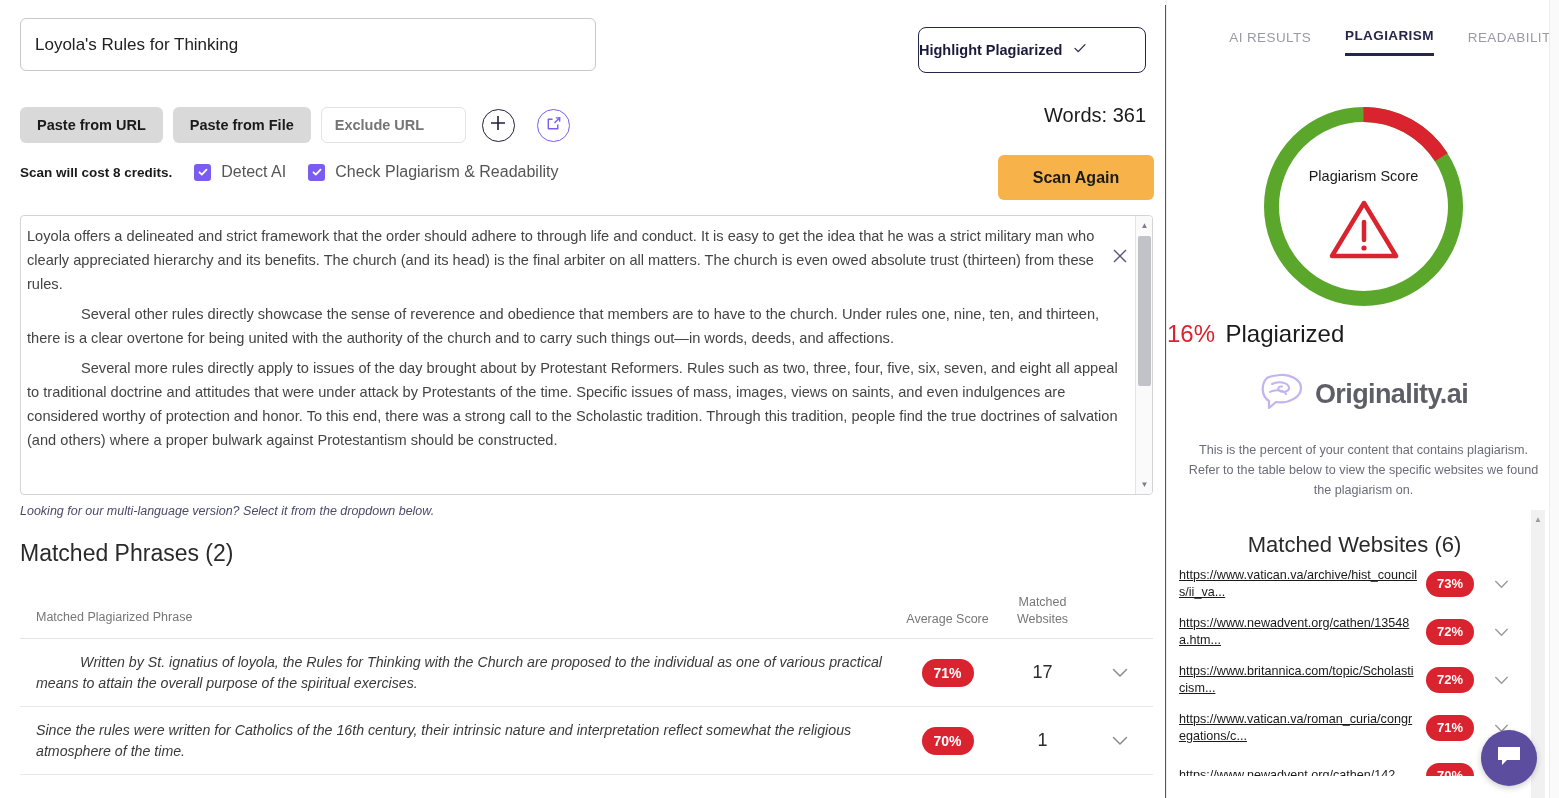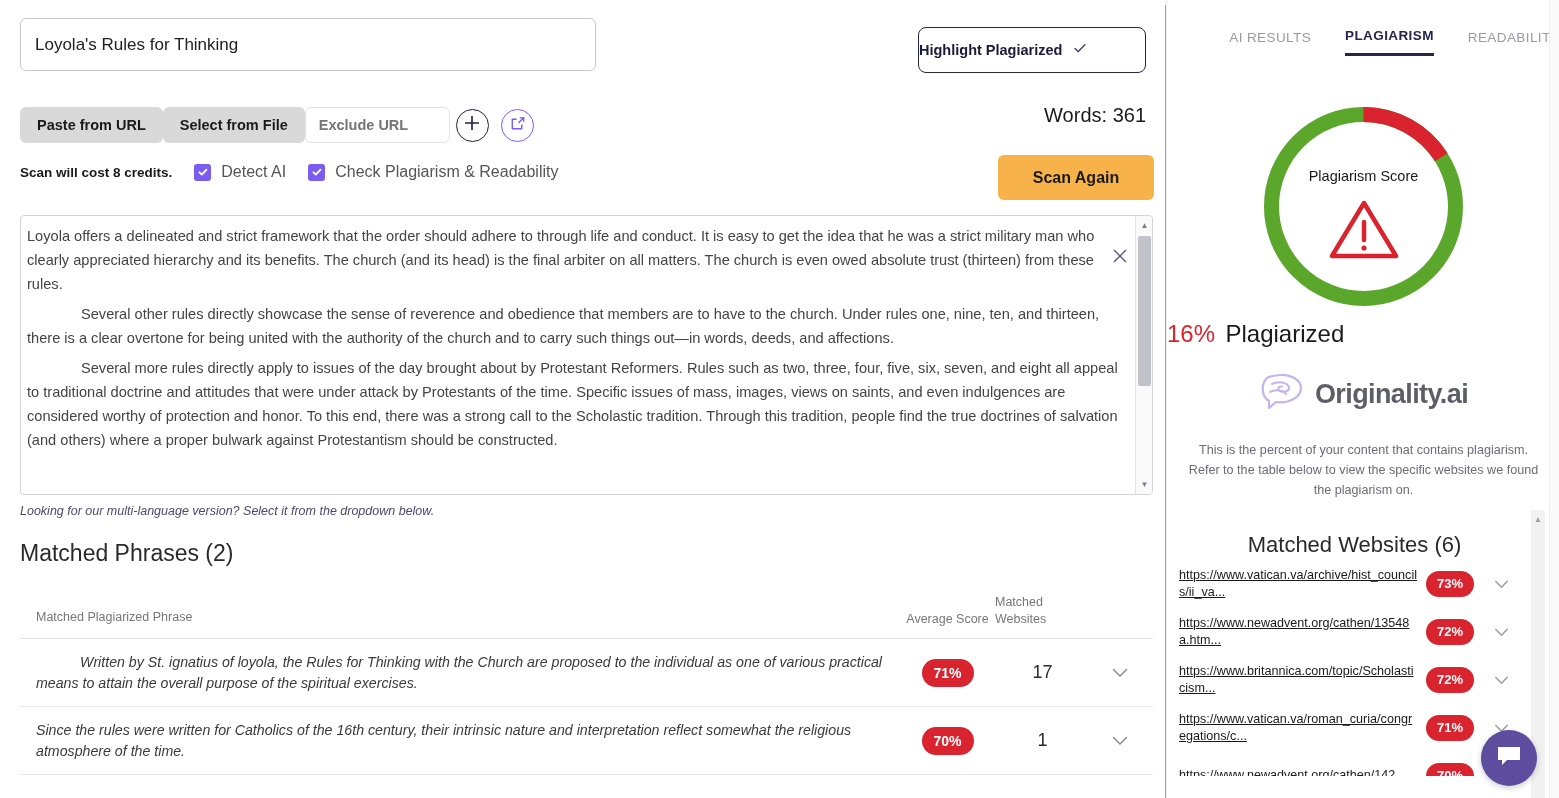--- a/index.html
+++ b/index.html
@@ -3,33 +3,33 @@
 <meta charset="utf-8">
 <style>
   * { box-sizing: border-box; margin: 0; padding: 0; }
   html, body {
     width: 1559px; height: 798px;
     background: #ffffff;
     font-family: "Liberation Sans", sans-serif;
     overflow: hidden;
     color: #333;
   }
-  .page { position: relative; width: 1559px; height: 798px; background:#84cc16; }
+  .page { position: relative; width: 1559px; height: 798px; background:#0f766e; }
 
   
   .left { position:absolute; left:0; top:0; width:1165px; height:798px; background:#fff; }
 
   .title-input {
     position:absolute; left:20px; top:18px; width:576px; height:53px;
     border:1px solid #c9c9c9; border-radius:6px; background:#fff;
     font-family:"Liberation Sans",sans-serif; font-size:17px; color:#222;
     padding:0 14px; outline:none;
   }
 
-  .btn-row { position:absolute; left:20px; top:101px; height:48px; display:flex; align-items:center; }
+  .btn-row { position:absolute; left:20px; top:101px; height:48px; display:flex; align-items:center; gap:10px; }
   .gbtn {
     background:#d9d9d9; border:none; border-radius:6px; height:36px; padding:0 17px;
     font-family:"Liberation Sans",sans-serif; font-weight:bold; font-size:14.5px; color:#1a1a1a; cursor:pointer;
   }
   .exclude-url {
     width:145px; height:36px; border:1px solid #e2e2e2; border-radius:6px; background:#fff;
     font-family:"Liberation Sans",sans-serif; font-weight:bold; font-size:14.5px; color:#d0d0d0;
     padding:16px 13px; outline:none;
   }
   .circ-btn {
@@ -75,21 +75,21 @@
   }
 
   .matched-phrases-title {
     position:absolute; left:20px; top:540px; font-size:23px; color:#2a2a2a; font-weight:normal;
   }
 
   .mp-table { position:absolute; left:20px; top:594px; width:1133px; }
   .mp-head { display:flex; align-items:flex-end; border-bottom:1px solid #e4e4e4; padding-bottom:10px; }
   .mp-head .c1 { width:880px; font-size:12.5px; color:#777; padding-left:16px; padding-bottom:4px; }
   .mp-head .c2 { width:95px; font-size:12.5px; color:#777; text-align:center; line-height:17px; }
-  .mp-head .c3 { width:95px; font-size:12.5px; color:#777; line-height:17px; }
+  .mp-head .c3 { width:95px; font-size:12.5px; color:#777; text-align:center; line-height:17px; }
   .mp-head .c4 { width:60px; }
   .mp-row { display:flex; align-items:center; border-bottom:1px solid #e8e8e8; min-height:68px; }
   .mp-row .c1 { width:880px; padding:10px 16px 10px 16px; font-size:14.2px; font-style:italic; color:#3a3a3a; line-height:21px; }
   .mp-row .c1 .ind { text-indent:44px; display:block; }
   .mp-row .c2 { width:95px; display:flex; justify-content:center; }
   .mp-row .c3 { width:95px; text-align:center; font-size:18px; color:#2c2c2c; }
   .mp-row .c4 { width:60px; display:flex; justify-content:center; align-items:center; cursor:pointer; }
   .pill {
     background:#d9232e; color:#fff; border-radius:14px; min-width:52px; height:28px;
     display:flex; align-items:center; justify-content:center; font-size:14px; font-weight:bold;
@@ -163,21 +163,21 @@
 
 <div class="page">
   <div class="top-hair"></div>
 
   <div class="left">
 
     <input class="title-input" value="Loyola's Rules for Thinking" placeholder="Title" style="">
 
     <div class="btn-row">
       <button class="gbtn">Paste from URL</button>
-      <button class="gbtn">Select from File</button>
+      <button class="gbtn">Paste from File</button>
       <input class="exclude-url" placeholder="Exclude URL" style="">
       <div class="circ-btn">
         <span>
           <svg width="18" height="18" viewBox="0 0 18 18">
               <path d="M9 2 V16 M2 9 H16" stroke="#1f1f3d" stroke-width="1.6" fill="none"></path>
             </svg>
         </span>
       </div>
       <div class="circ-btn purple">
         <span>

